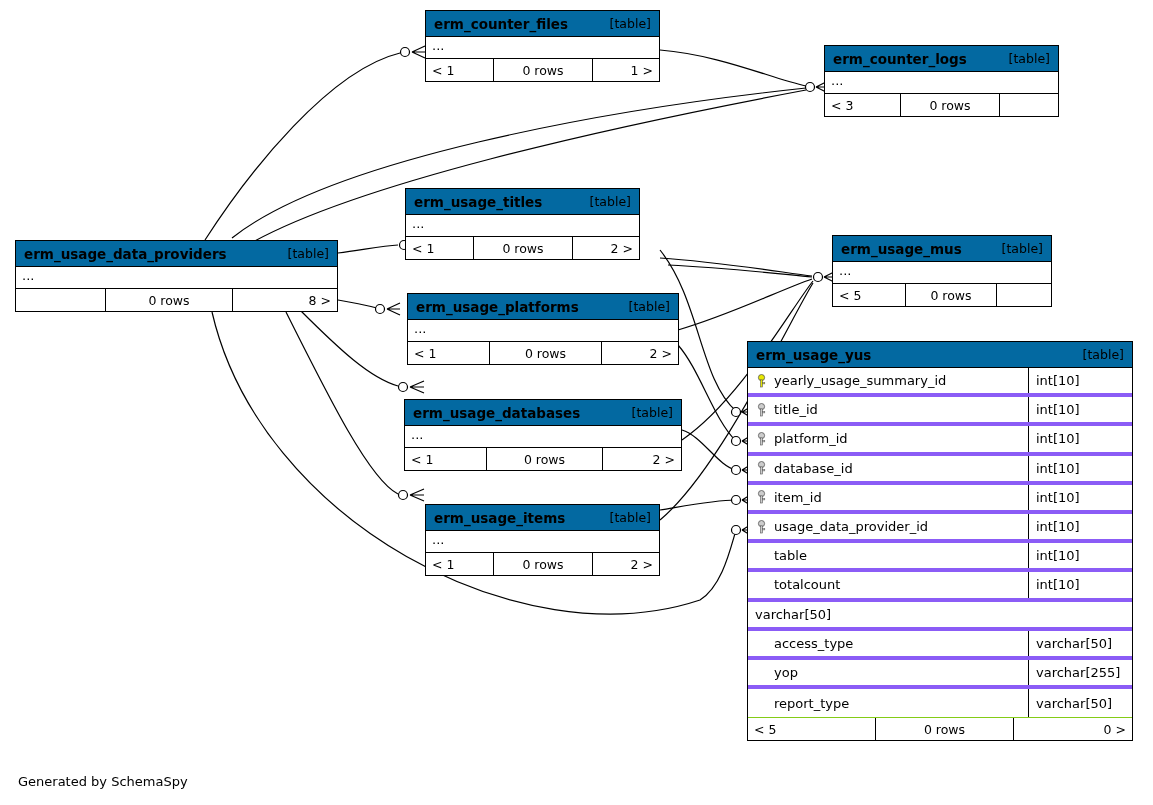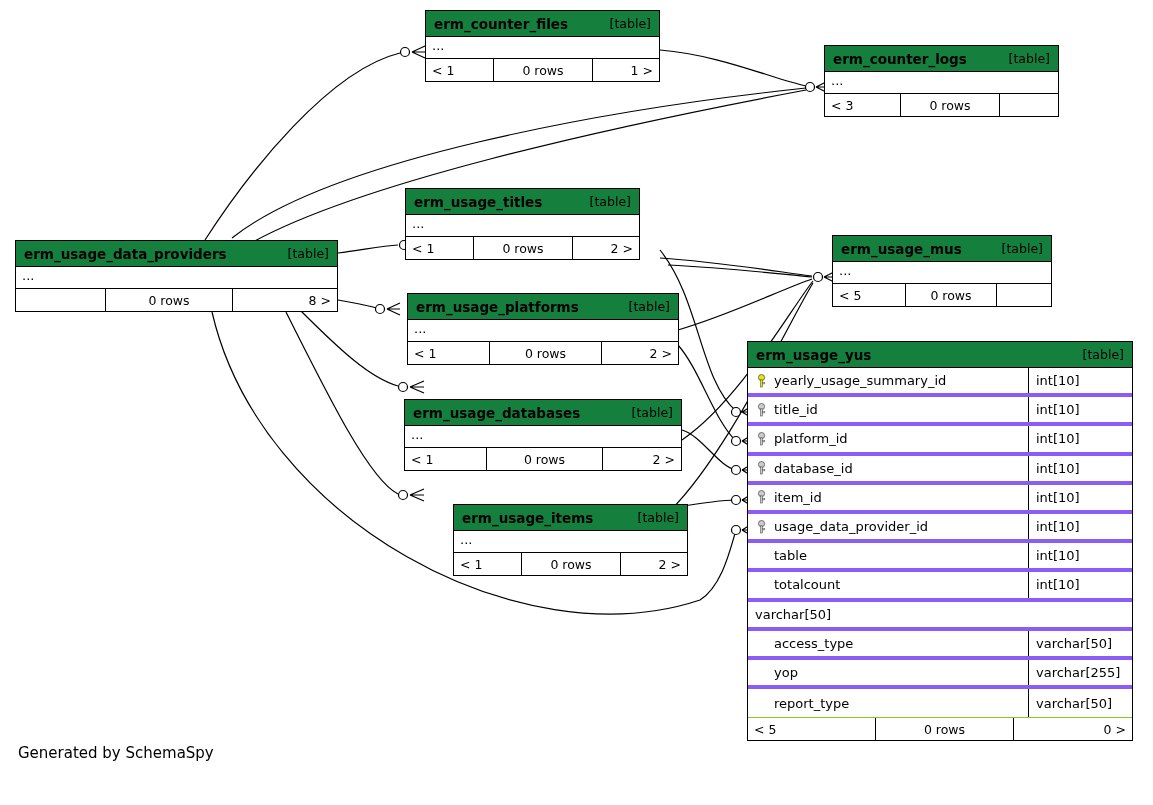--- a/index.html
+++ b/index.html
@@ -32,21 +32,21 @@
     position: absolute;
     border: 1px solid #000000;
     background: #ffffff;
     box-sizing: border-box;
     font-size: 13px;
   }
   .tbl-header {
     display: flex;
     align-items: center;
     justify-content: space-between;
-    background: #15803d;
+    background: #0369a1;
     border-bottom: 1px solid #000000;
     padding: 3px 8px;
     box-sizing: border-box;
     height: 26px;
   }
   .tbl-name {
     font-weight: bold;
     font-size: 13.5px;
   }
   .tbl-tag {
@@ -107,22 +107,22 @@
     align-items: center;
     box-sizing: border-box;
   }
   .key-icon { width: 11px; height: 14px; display: inline-block; position: relative; }
   .key-icon svg { display: block; }
   .key-spacer { width: 11px; display: inline-block; }
 
   .footer-credit {
     position: absolute;
     left: 18px;
-    top: 744px;
-    font-size: 15px;
+    top: 774px;
+    font-size: 13px;
     color: #000;
   }
 </style>
 </head>
 <body>
 
 <div id="diagram-root">
 
   <svg class="edges" viewBox="0 0 1153 805">
     <g fill="none" stroke="#000000" stroke-width="1.2">
@@ -284,21 +284,21 @@
       <span class="tbl-tag">[table]</span>
     </div>
     <div class="tbl-ellipsis">...</div>
     <div class="tbl-footer">
       <div class="foot-left" style="width:82px">&lt; 1</div>
       <div class="foot-mid">0 rows</div>
       <div class="foot-right noborder" style="width:78px">2 &gt;</div>
     </div>
   </div>
 
-  <div class="table-box" style="left:425px; top:504px; width:235px;margin-left:28px;">
+  <div class="table-box" style="left:425px; top:504px; width:235px;">
     <div class="tbl-header">
       <span class="tbl-name">erm_usage_items</span>
       <span class="tbl-tag">[table]</span>
     </div>
     <div class="tbl-ellipsis">...</div>
     <div class="tbl-footer">
       <div class="foot-left" style="width:68px">&lt; 1</div>
       <div class="foot-mid">0 rows</div>
       <div class="foot-right noborder" style="width:66px">2 &gt;</div>
     </div>

